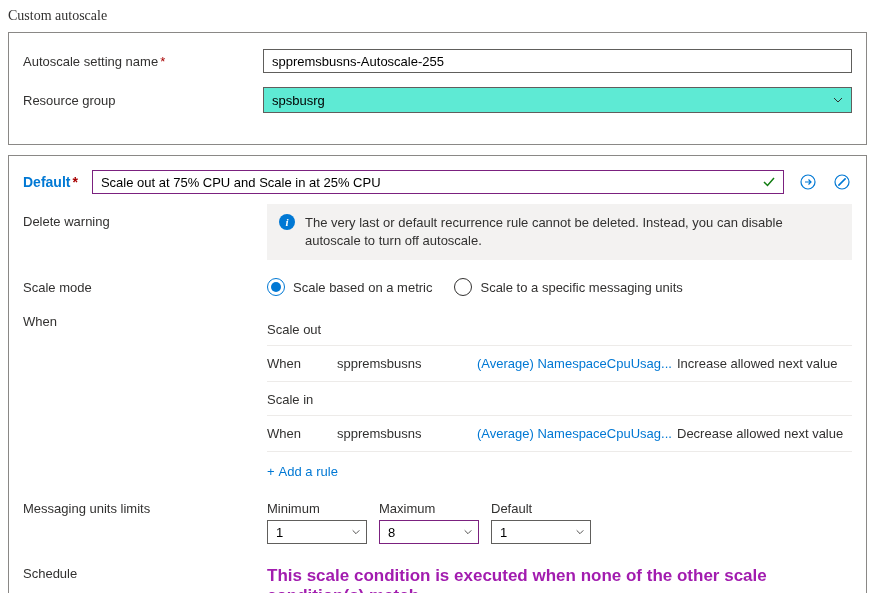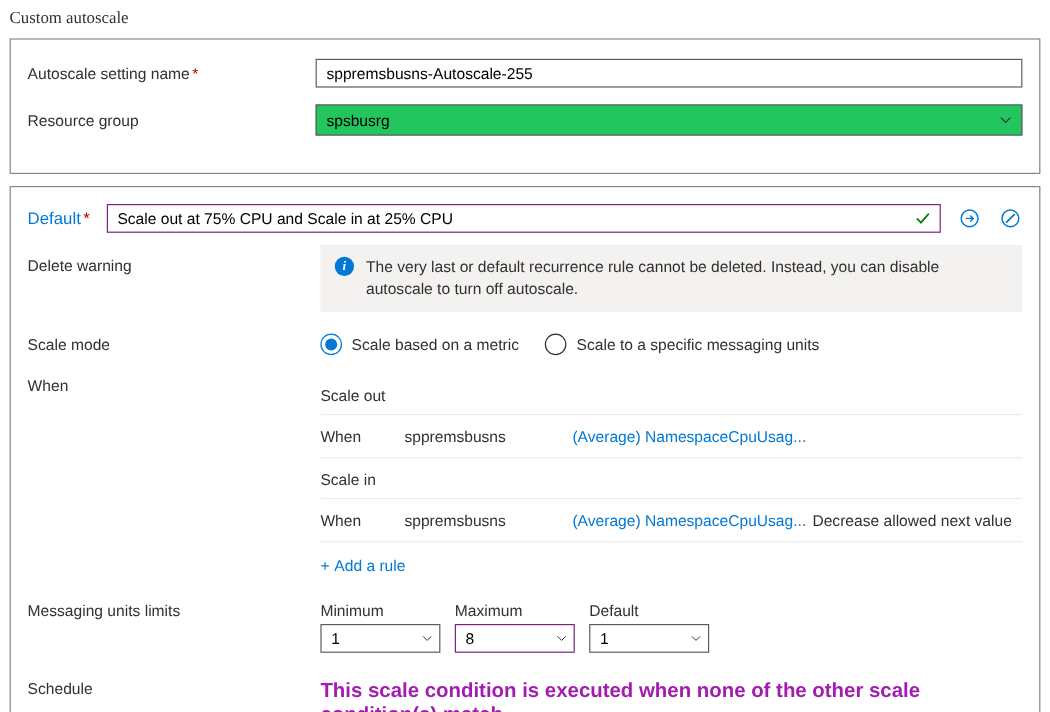--- a/index.html
+++ b/index.html
@@ -10,26 +10,26 @@
     .section-box { border: 1px solid #8a8886; padding: 16px 14px; margin-bottom: 10px; }
     
     .form-row { display: flex; align-items: center; margin-bottom: 14px; }
     .form-row:last-child { margin-bottom: 15px; }
     .form-label { width: 240px; font-size: 13px; color: #323130; }
     .required { color: #a80000; margin-left: 2px; }
     
     .text-input { flex: 1; height: 24px; border: 1px solid #605e5c; padding: 0 8px; font-size: 13px; }
     
     .select-wrapper { flex: 1; position: relative; }
-    .select-input { width: 100%; height: 26px; border: 1px solid #605e5c; padding: 0 28px 0 8px; font-size: 13px; background: #22c55e; appearance: none; }
+    .select-input { width: 100%; height: 26px; border: 1px solid #605e5c; padding: 0 28px 0 8px; font-size: 13px; background: #5eead4; appearance: none; }
     .chevron-icon { position: absolute; right: 8px; top: 50%; transform: translateY(-50%); pointer-events: none; }
     .chevron-icon svg { width: 12px; height: 12px; display: block; }
     
     .default-header { display: flex; align-items: center; padding: 14px 14px 10px; gap: 14px; }
-    .default-label { font-size: 14px; font-weight: 400; color: #0078d4; }
+    .default-label { font-size: 14px; font-weight: 700; color: #0078d4; }
     .default-input-wrapper { flex: 1; position: relative; }
     .default-input { width: 100%; height: 24px; border: 1px solid #7b217f; padding: 0 30px 0 8px; font-size: 13px; }
     .check-icon { position: absolute; right: 8px; top: 50%; transform: translateY(-50%); color: #107c10; }
     .check-icon svg { width: 14px; height: 14px; display: block; }
     .arrow-icon { color: #0078d4; cursor: pointer; padding: 2px; }
     .arrow-icon svg { width: 16px; height: 16px; display: block; }
     .cancel-icon { color: #0078d4; cursor: pointer; padding: 2px; }
     .cancel-icon svg { width: 16px; height: 16px; display: block; }
     
     .detail-body { padding: 0 14px 18px; }
@@ -162,20 +162,21 @@
     <div class="detail-row">
       <div class="detail-label" style="padding-top:0;">When</div>
       <div class="detail-content">
         <div class="rules-section">
           <div class="rule-group">
             <div class="rule-group-title">Scale out</div>
             <div class="rule-item">
               <div class="rule-col1">When</div>
               <div class="rule-col2">sppremsbusns</div>
               <div class="rule-col3">(Average) NamespaceCpuUsag...</div>
+              <div class="rule-col4">Increase allowed next value</div>
             </div>
           </div>
           <div class="rule-group">
             <div class="rule-group-title">Scale in</div>
             <div class="rule-item">
               <div class="rule-col1">When</div>
               <div class="rule-col2">sppremsbusns</div>
               <div class="rule-col3">(Average) NamespaceCpuUsag...</div>
               <div class="rule-col4">Decrease allowed next value</div>
             </div>

